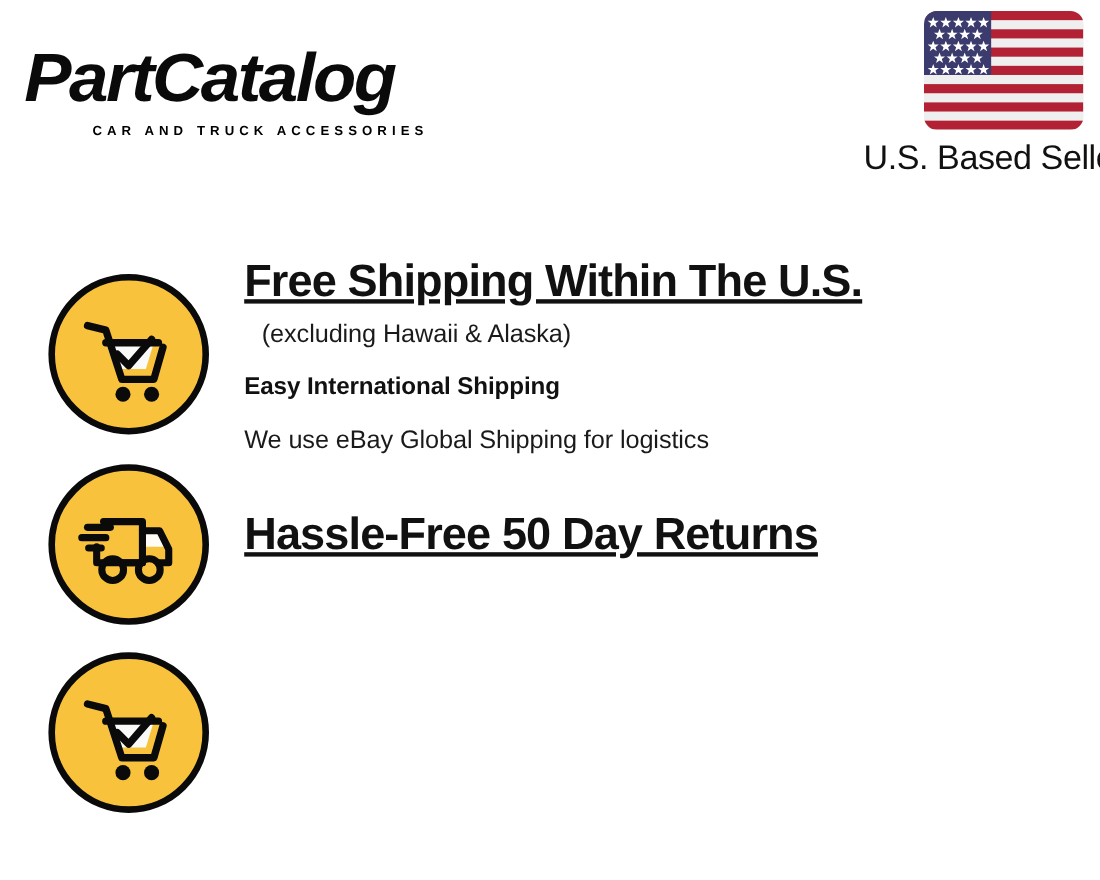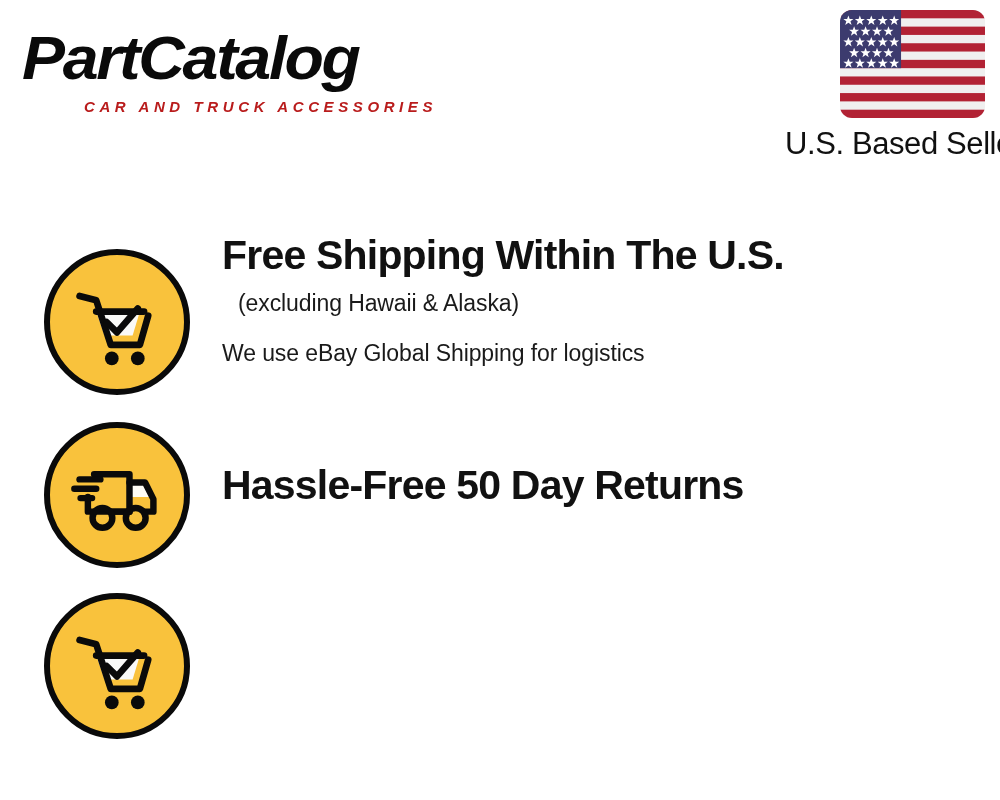--- a/index.html
+++ b/index.html
@@ -18,21 +18,21 @@
     width: 1000px;
     height: 800px;
     background: #ffffff;
     overflow: hidden;
   }
 
   
   .logo-block {
     position: absolute;
     left: 22px;
-    top: 22px;
+    top: 36px;
     width: 470px;
     height: 92px;
     text-align: center;
   }
   .logo-wordmark {
     position: absolute;
     left: 0;
     top: 0;
     font-family: "Liberation Sans", "DejaVu Sans", sans-serif;
     font-weight: 700;
@@ -44,24 +44,23 @@
     white-space: nowrap;
     transform: scaleX(1.04);
     transform-origin: left center;
   }
   .logo-tagline {
     position: absolute;
     left: 62px;
     top: 76px;
     font-family: "Liberation Sans", "DejaVu Sans", sans-serif;
     font-weight: 700;
-    font-style: italic;
-    font-size: 15px;
+    font-size: 12px;
     letter-spacing: 4.6px;
-    color: #b91c1c;
+    color: #000000;
     white-space: nowrap;
   }
 
   
   .flag-block {
     position: absolute;
     right: 15px;
     top: 10px;
     width: 200px;
     text-align: right;
@@ -137,20 +136,21 @@
   .feature-row.r3 .feature-text { top: 38px; }
 
   .headline {
     font-size: 41px;
     font-weight: 700;
     letter-spacing: -0.8px;
     line-height: 50px;
     color: #111111;
     white-space: nowrap;
     margin: 0;
+    text-decoration: underline;
   }
   .subline {
     font-size: 23px;
     font-weight: 400;
     line-height: 34px;
     letter-spacing: -0.1px;
     color: #1a1a1a;
     white-space: nowrap;
     margin: 6px 0 0 16px;
   }
@@ -245,20 +245,21 @@
           <g fill="none" stroke="#0a0a0a" stroke-width="6.4" stroke-linecap="round" stroke-linejoin="round">
             <path d="M40 50 L50 60 L70 37"></path>
           </g>
           <circle cx="45" cy="85" r="6.6" fill="#0a0a0a"></circle>
           <circle cx="70" cy="85" r="6.6" fill="#0a0a0a"></circle>
         </svg>
       </div>
       <div class="feature-text">
         <p class="headline">Free Shipping Within The U.S.</p>
         <p class="subline">(excluding Hawaii &amp; Alaska)</p>
+        <p class="subline-strong">Easy International Shipping</p>
         <p class="subline-plain">We use eBay Global Shipping for logistics</p>
       </div>
     </div>
 
     <div class="feature-row r2">
       <div class="badge">
         <svg viewBox="0 0 100 100" aria-hidden="true">
           <polygon points="64,38 76,38 82,52 64,52" fill="#FFFDF5"></polygon>
           <g fill="none" stroke="#0a0a0a" stroke-width="6.2" stroke-linecap="round" stroke-linejoin="round">
             <path d="M28 30 L62 30 L62 66 L22 66 L22 52"></path>

